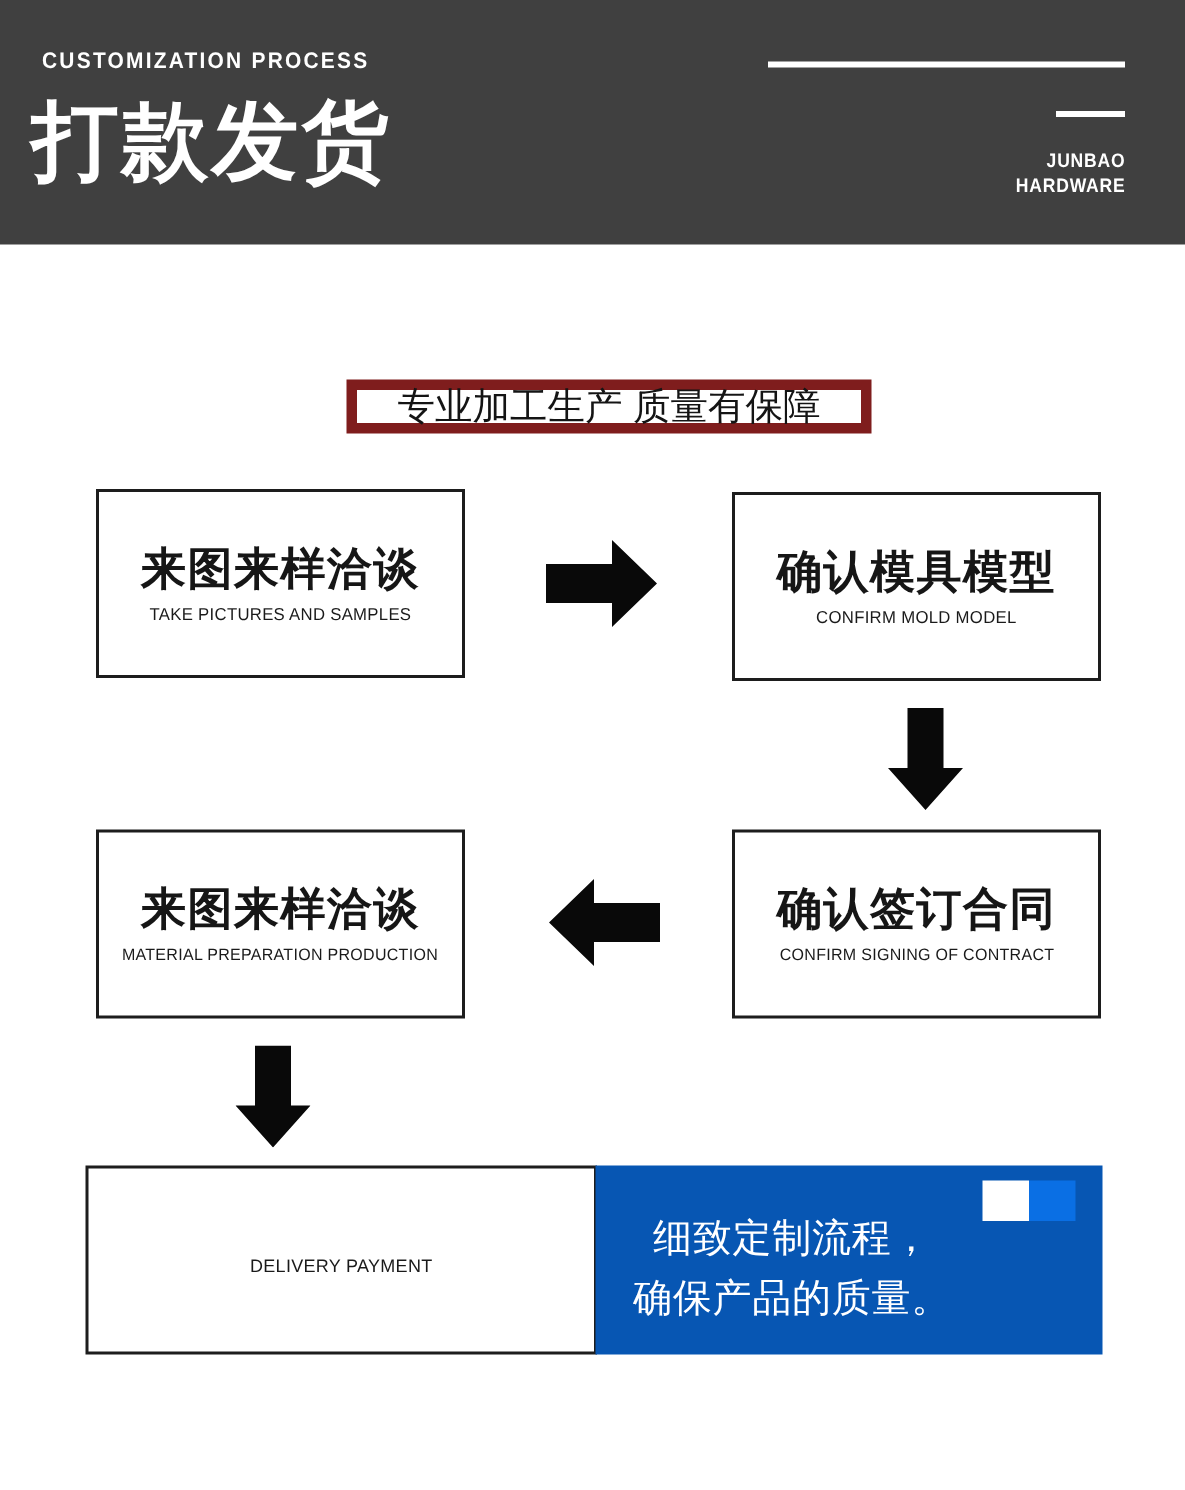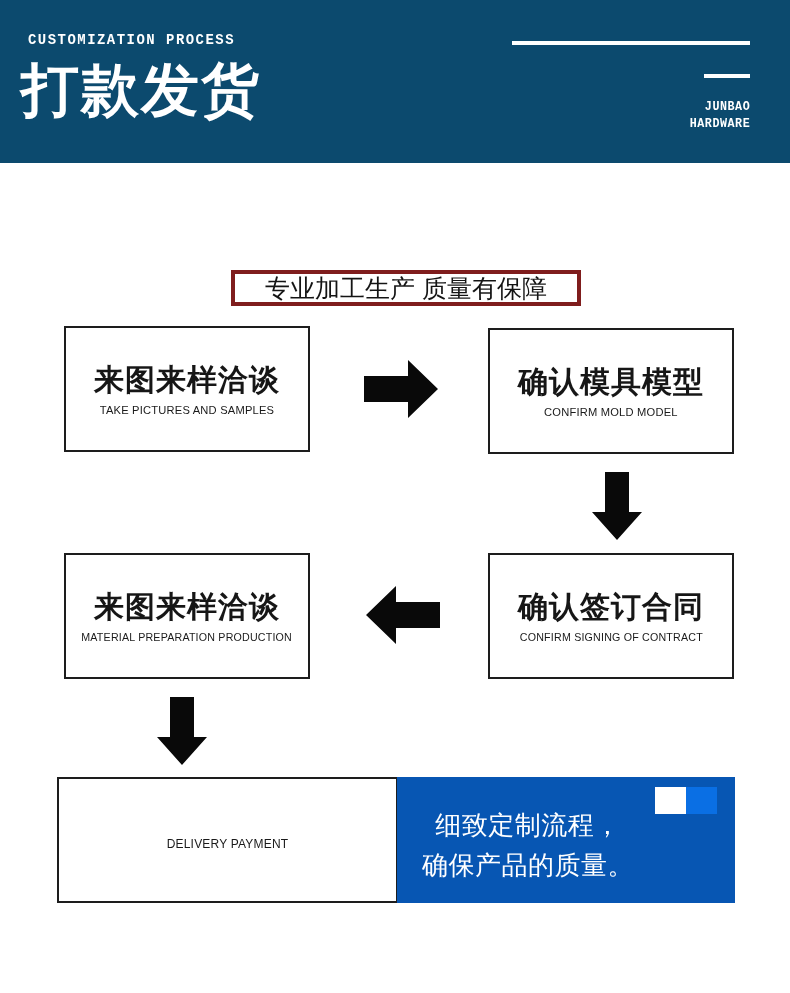--- a/index.html
+++ b/index.html
@@ -14,22 +14,21 @@
     font-family: "Liberation Sans", "DejaVu Sans", sans-serif;
     overflow: hidden;
   }
 
   
   #header {
     position: absolute;
     left: 0; top: 0;
     width: 790px;
     height: 163px;
-    background: #0c4a6e;
-    font-family: Liberation Mono, monospace;
+    background: #404040;
   }
   #header-eyebrow {
     position: absolute;
     left: 28px;
     top: 32px;
     color: #ffffff;
     font-size: 15px;
     font-weight: 700;
     letter-spacing: 1.6px;
     transform: scaleX(0.93);
@@ -74,24 +73,24 @@
     letter-spacing: 0.6px;
     line-height: 17px;
     transform: scaleX(0.9);
     transform-origin: right center;
   }
 
   
   #banner {
     position: absolute;
     left: 231px;
-    top: 270px;
+    top: 253px;
     width: 350px;
     height: 36px;
-    border: 4px solid #7f1d1d;
+    border: 7px solid #7f1d1d;
     box-sizing: border-box;
     display: flex;
     align-items: center;
     justify-content: center;
   }
   #banner-text {
     font-size: 25px;
     color: #141414;
     font-weight: 400;
     letter-spacing: 0px;

